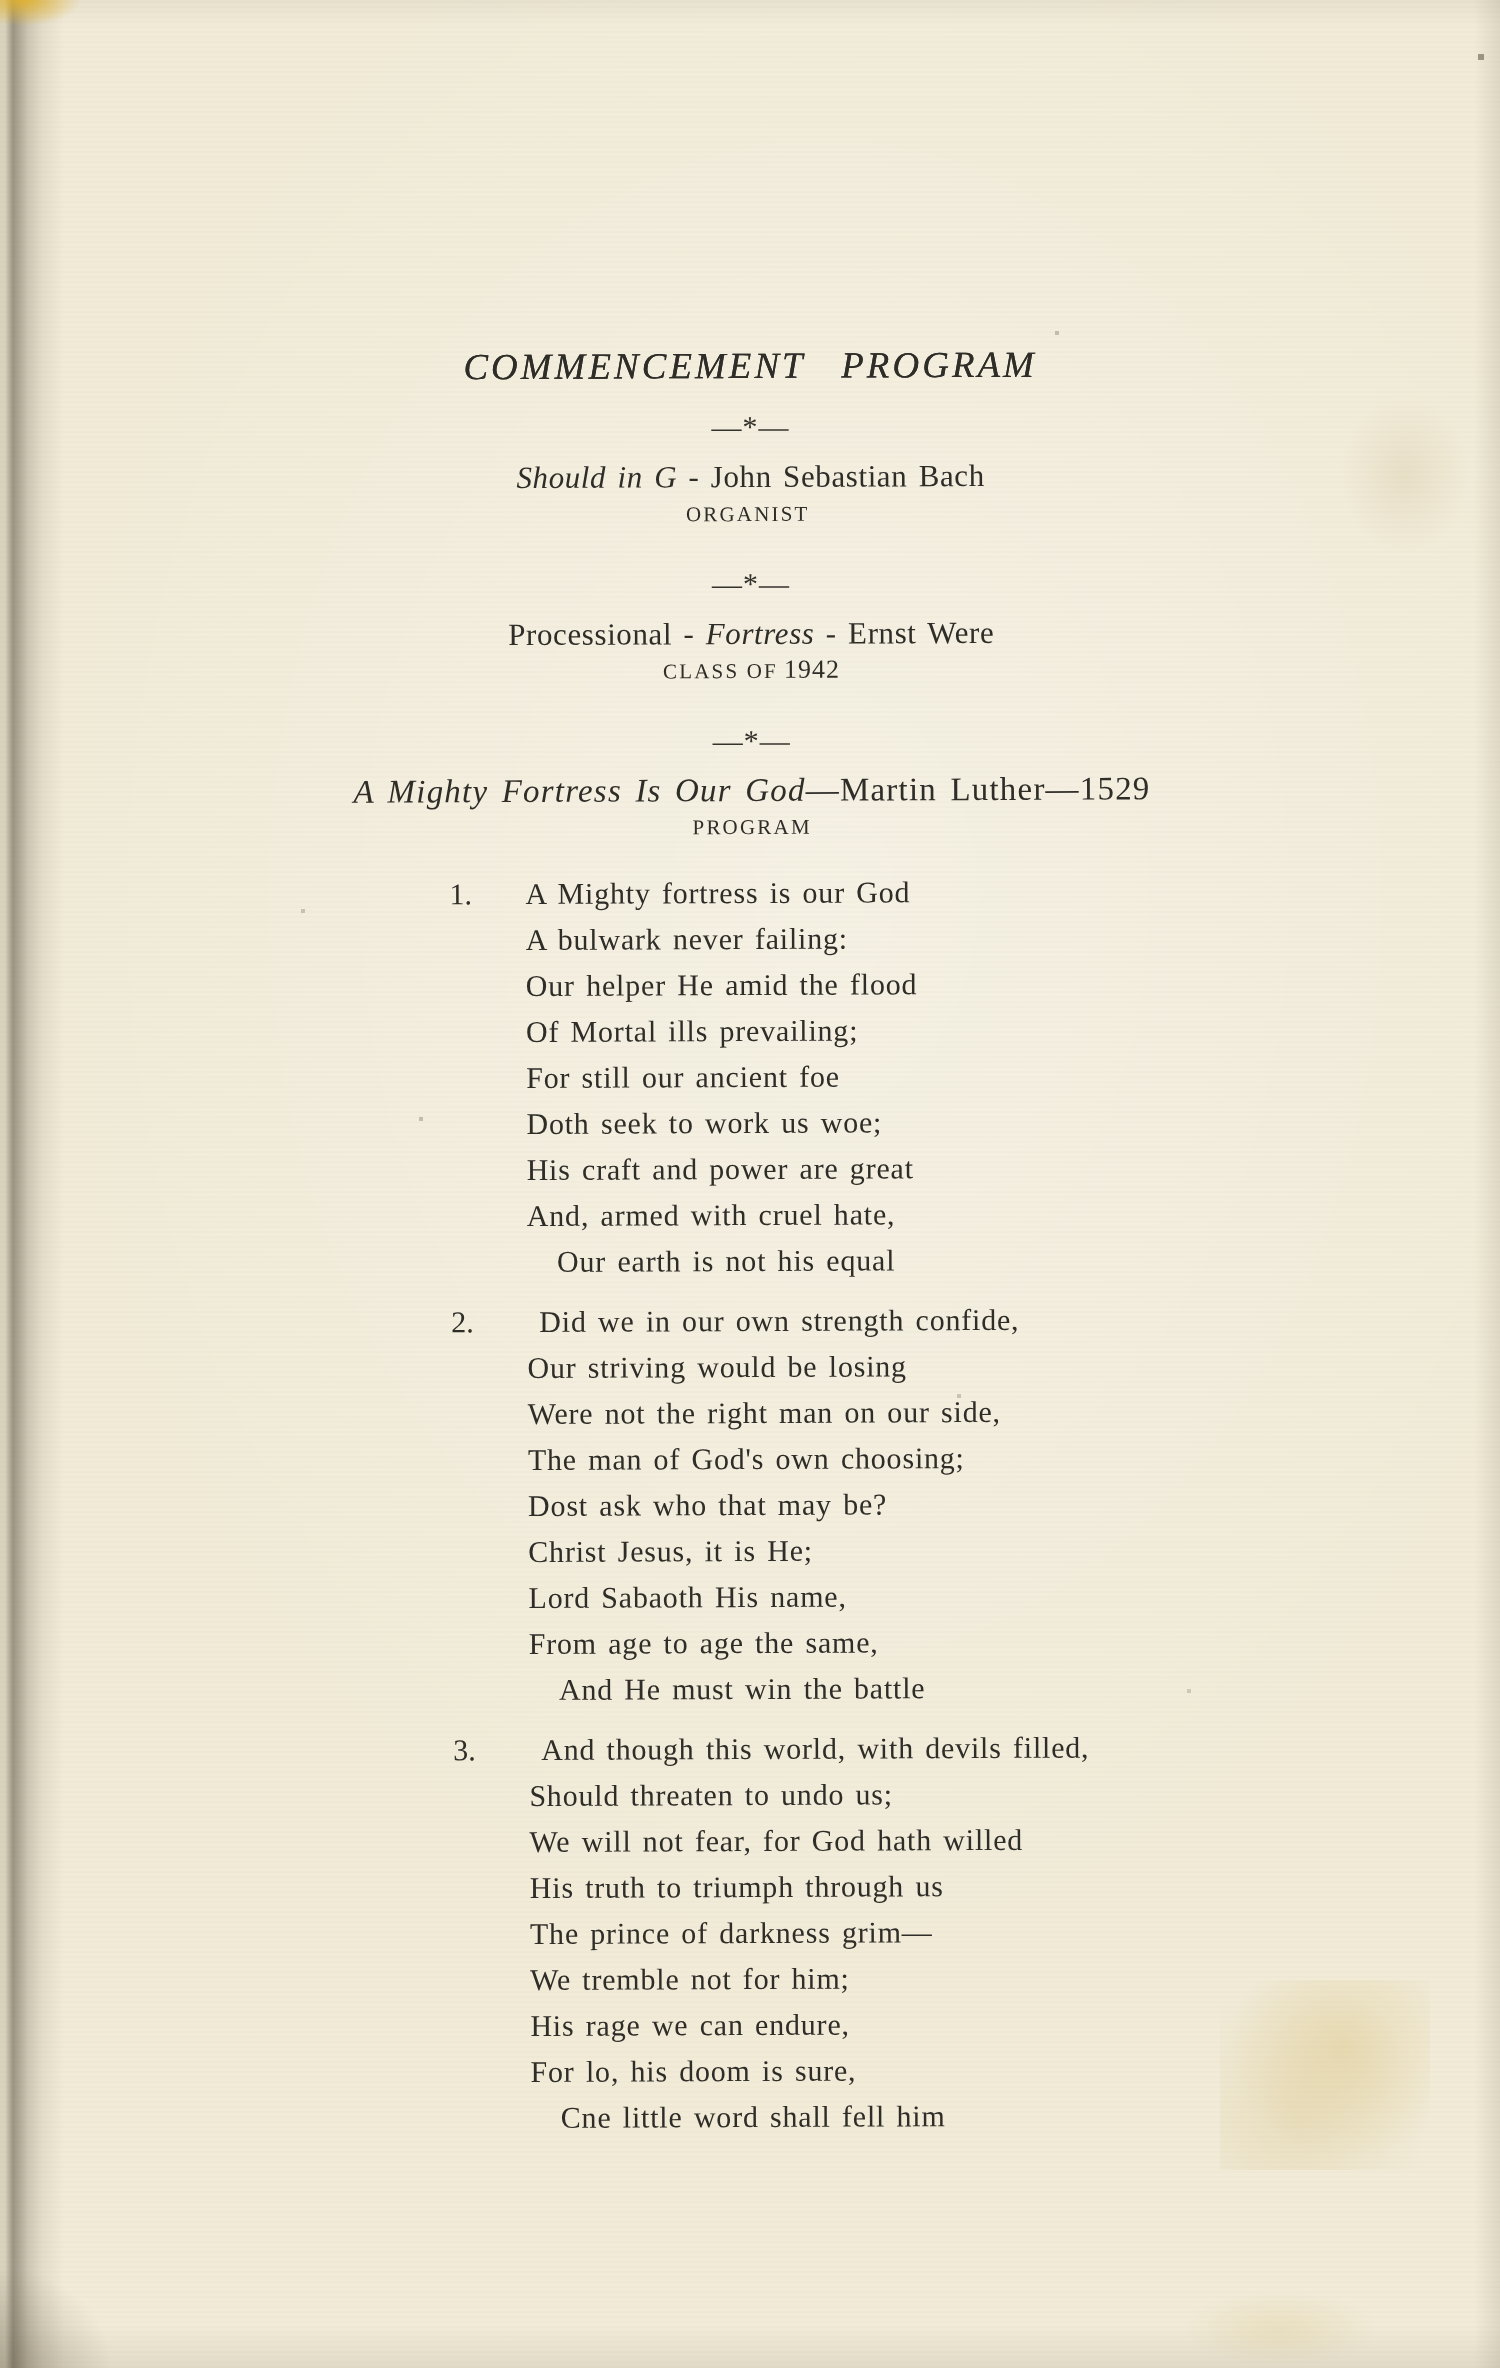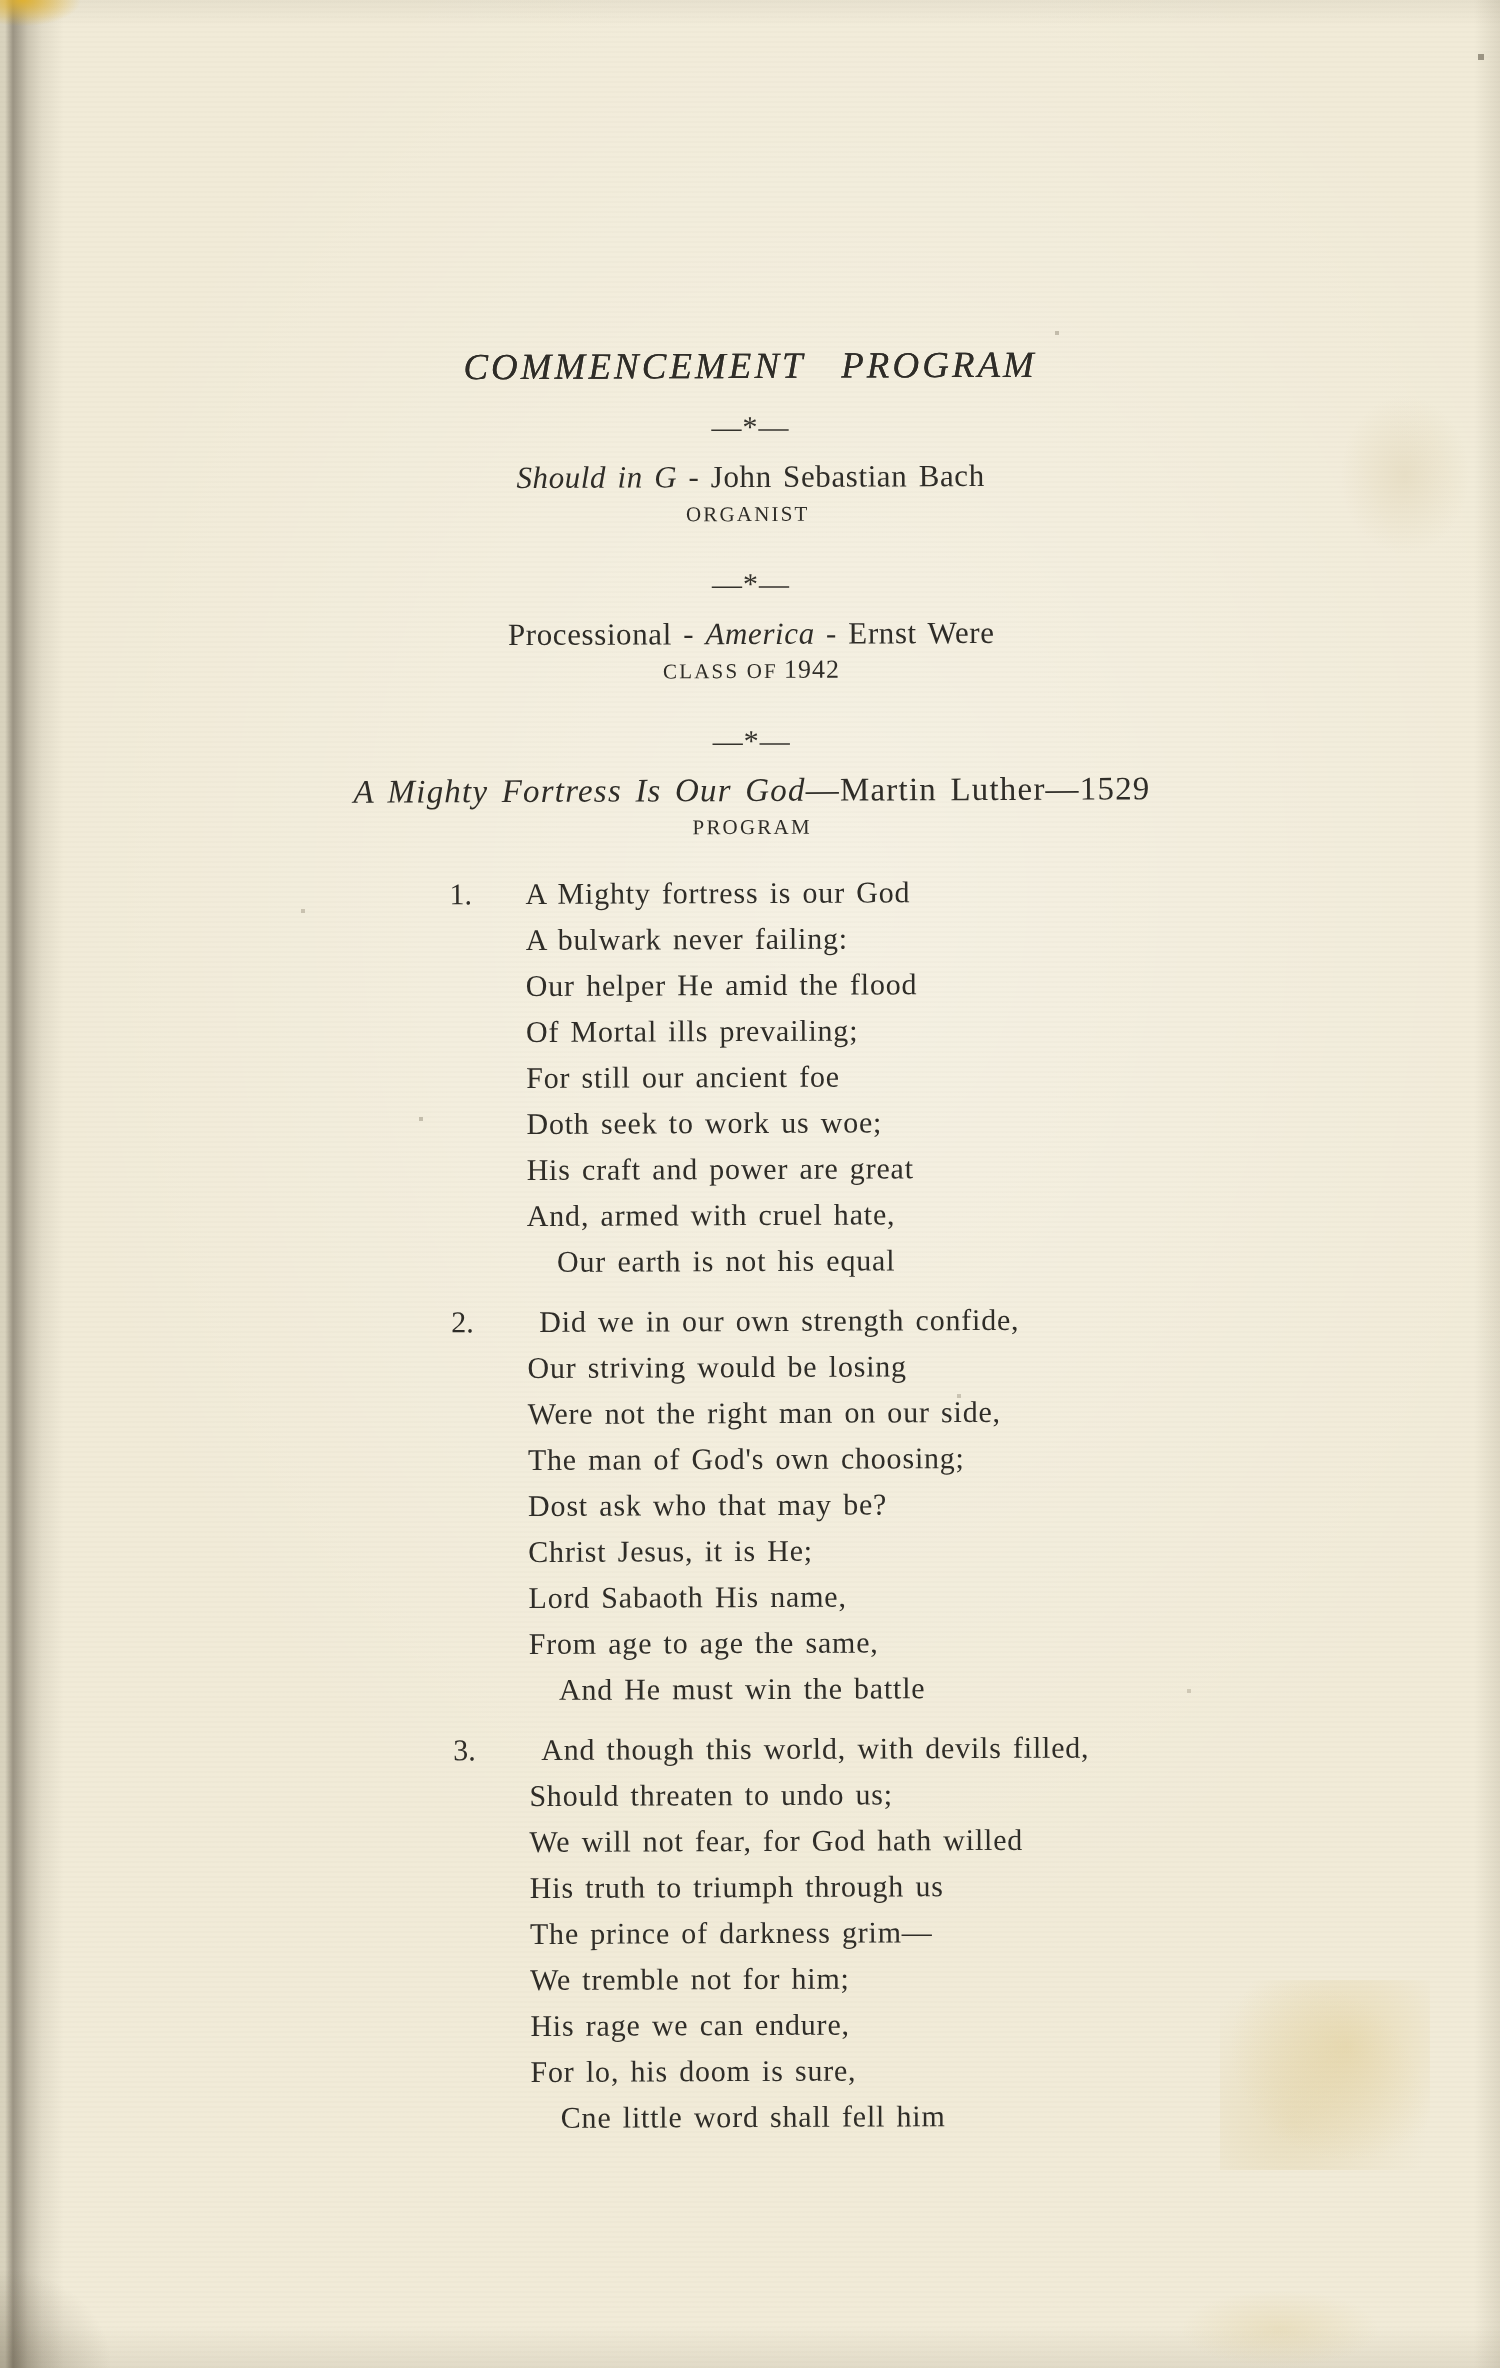--- a/index.html
+++ b/index.html
@@ -158,21 +158,21 @@
 
     <h1 class="title">COMMENCEMENT PROGRAM</h1>
 
     <div class="sep">—*—</div>
 
     <div class="item"><span></span><span class="it">Should in G</span><span> - John Sebastian Bach</span></div>
     <div class="sub"><span class="sub-caps">ORGANIST</span><span class="sub-num"></span></div>
 
     <div class="sep gap-sep">—*—</div>
 
-    <div class="item"><span>Processional - </span><span class="it">America</span><span> - Ernst Were</span></div>
+    <div class="item"><span>Processional - </span><span class="it">Fortress</span><span> - Ernst Were</span></div>
     <div class="sub"><span class="sub-caps">CLASS OF</span><span class="sub-num">1942</span></div>
 
     <div class="sep gap-sep">—*—</div>
 
     <div class="hymn-title"><span class="it">A Mighty Fortress Is Our God</span><span>—Martin Luther—1529</span></div>
     <div class="sub"><span class="sub-caps">PROGRAM</span></div>
 
     <div class="verses">
 
       <div class="verse">

